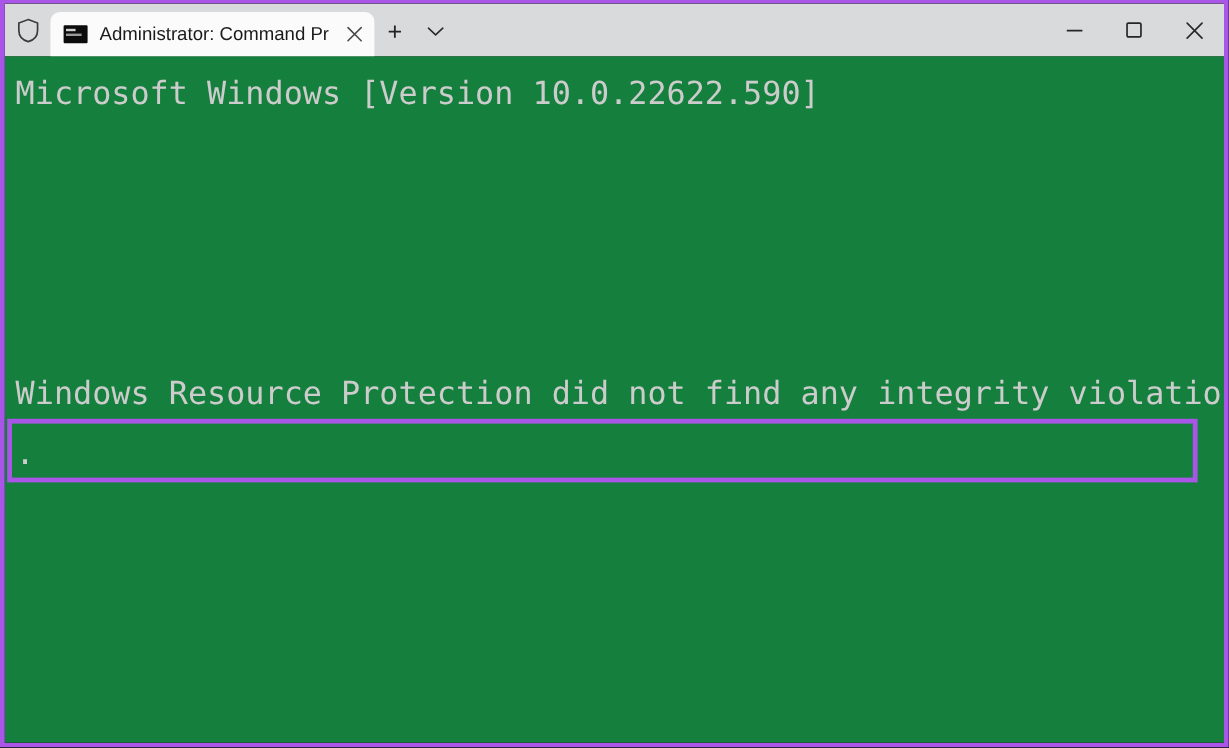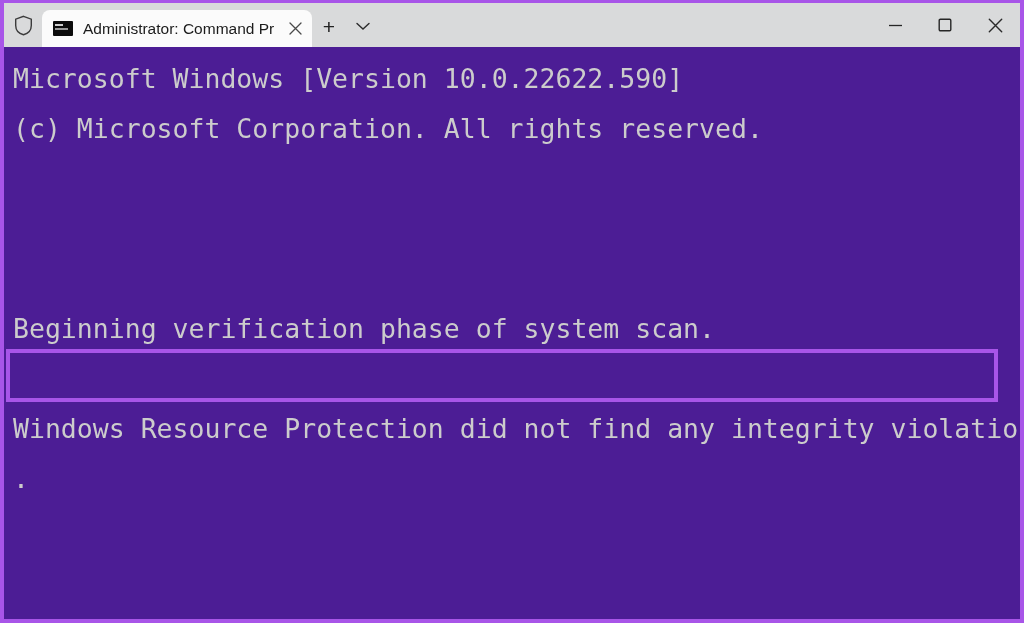--- a/index.html
+++ b/index.html
@@ -134,21 +134,21 @@
     height: 44px;
     display: flex;
     align-items: center;
     justify-content: center;
   }
 
   
   .terminal {
     position: relative;
     flex: 1 1 auto;
-    background: #4c1d95;
+    background: #15803d;
     overflow: hidden;
     padding: 0;
   }
   .term-lines {
     position: absolute;
     left: 0; top: 0; right: 0;
     padding: 7px 0 0 0;
   }
   .line {
     font-family: "DejaVu Sans Mono", "Liberation Mono", monospace;
@@ -224,25 +224,23 @@
         <svg width="15" height="15" viewBox="0 0 15 15">
           <path d="M1.3 1.3 L13.7 13.7 M13.7 1.3 L1.3 13.7" stroke="#2a2a2a" stroke-width="1.4" stroke-linecap="round"></path>
         </svg>
       </div>
     </div>
   </div>
 
   <div class="terminal">
     <div class="term-lines" id="term-lines">
         <div class="line">Microsoft Windows [Version 10.0.22622.590]</div>
-        <div class="line">(c) Microsoft Corporation. All rights reserved.</div>
-        <div class="line blank"> </div>
-        <div class="line blank"> </div>
-        <div class="line blank"> </div>
-        <div class="line">Beginning verification phase of system scan.</div>
+        <div class="line blank"> </div>
+        <div class="line blank"> </div>
+        <div class="line blank"> </div>
         <div class="line blank"> </div>
         <div class="line">Windows Resource Protection did not find any integrity violations</div>
         <div class="line">.</div>
       </div>
     <div class="highlight-box"></div>
   </div>
 
 </div>
 
 </body></html>

